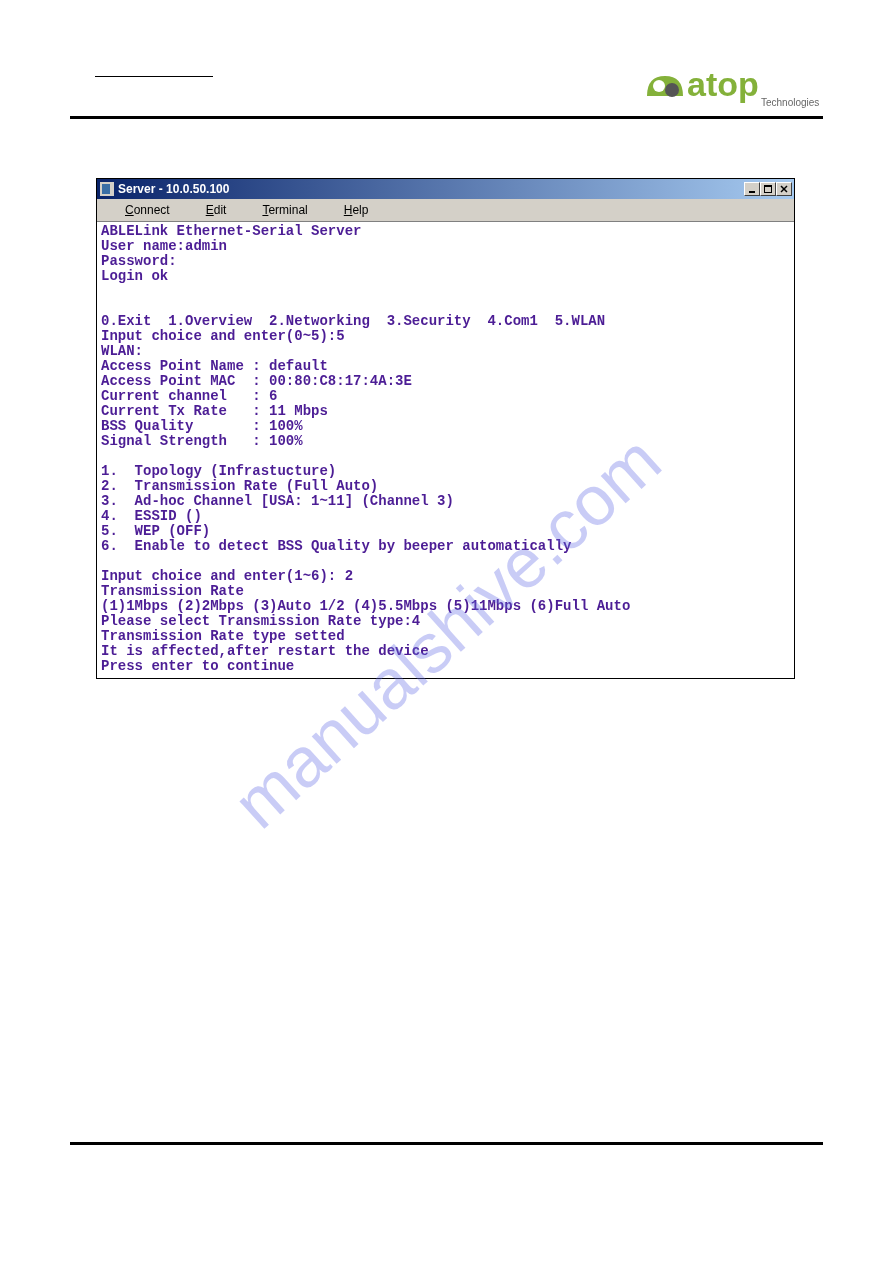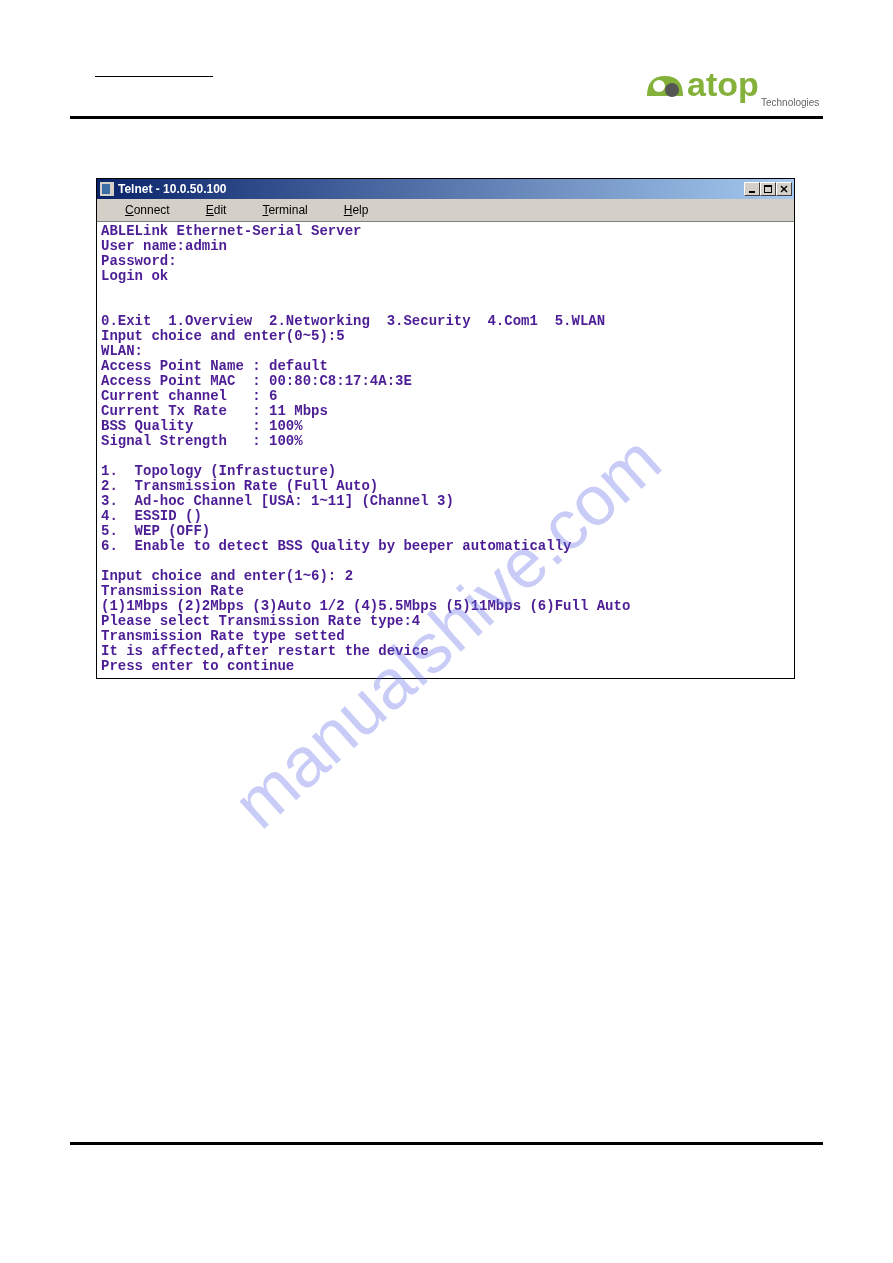--- a/index.html
+++ b/index.html
@@ -171,21 +171,21 @@
   </div>
 
   <div class="hr-top"></div>
 
   <div class="watermark">manualshive.com</div>
 
   <div class="window">
     <div class="titlebar">
       <div class="titlebar-left">
         <span class="title-icon"></span>
-        <span>Telnet - 10.0.50.100</span>
+        <span>Server - 10.0.50.100</span>
       </div>
       <div class="win-buttons">
         <span class="win-btn">
           <svg width="8" height="8" viewBox="0 0 8 8">
               <rect x="1" y="6" width="6" height="2" fill="#000"></rect>
             </svg>
         </span>
         <span class="win-btn">
           <svg width="8" height="8" viewBox="0 0 8 8">
               <rect x="0.5" y="0.5" width="7" height="7" fill="none" stroke="#000" stroke-width="1"></rect>

